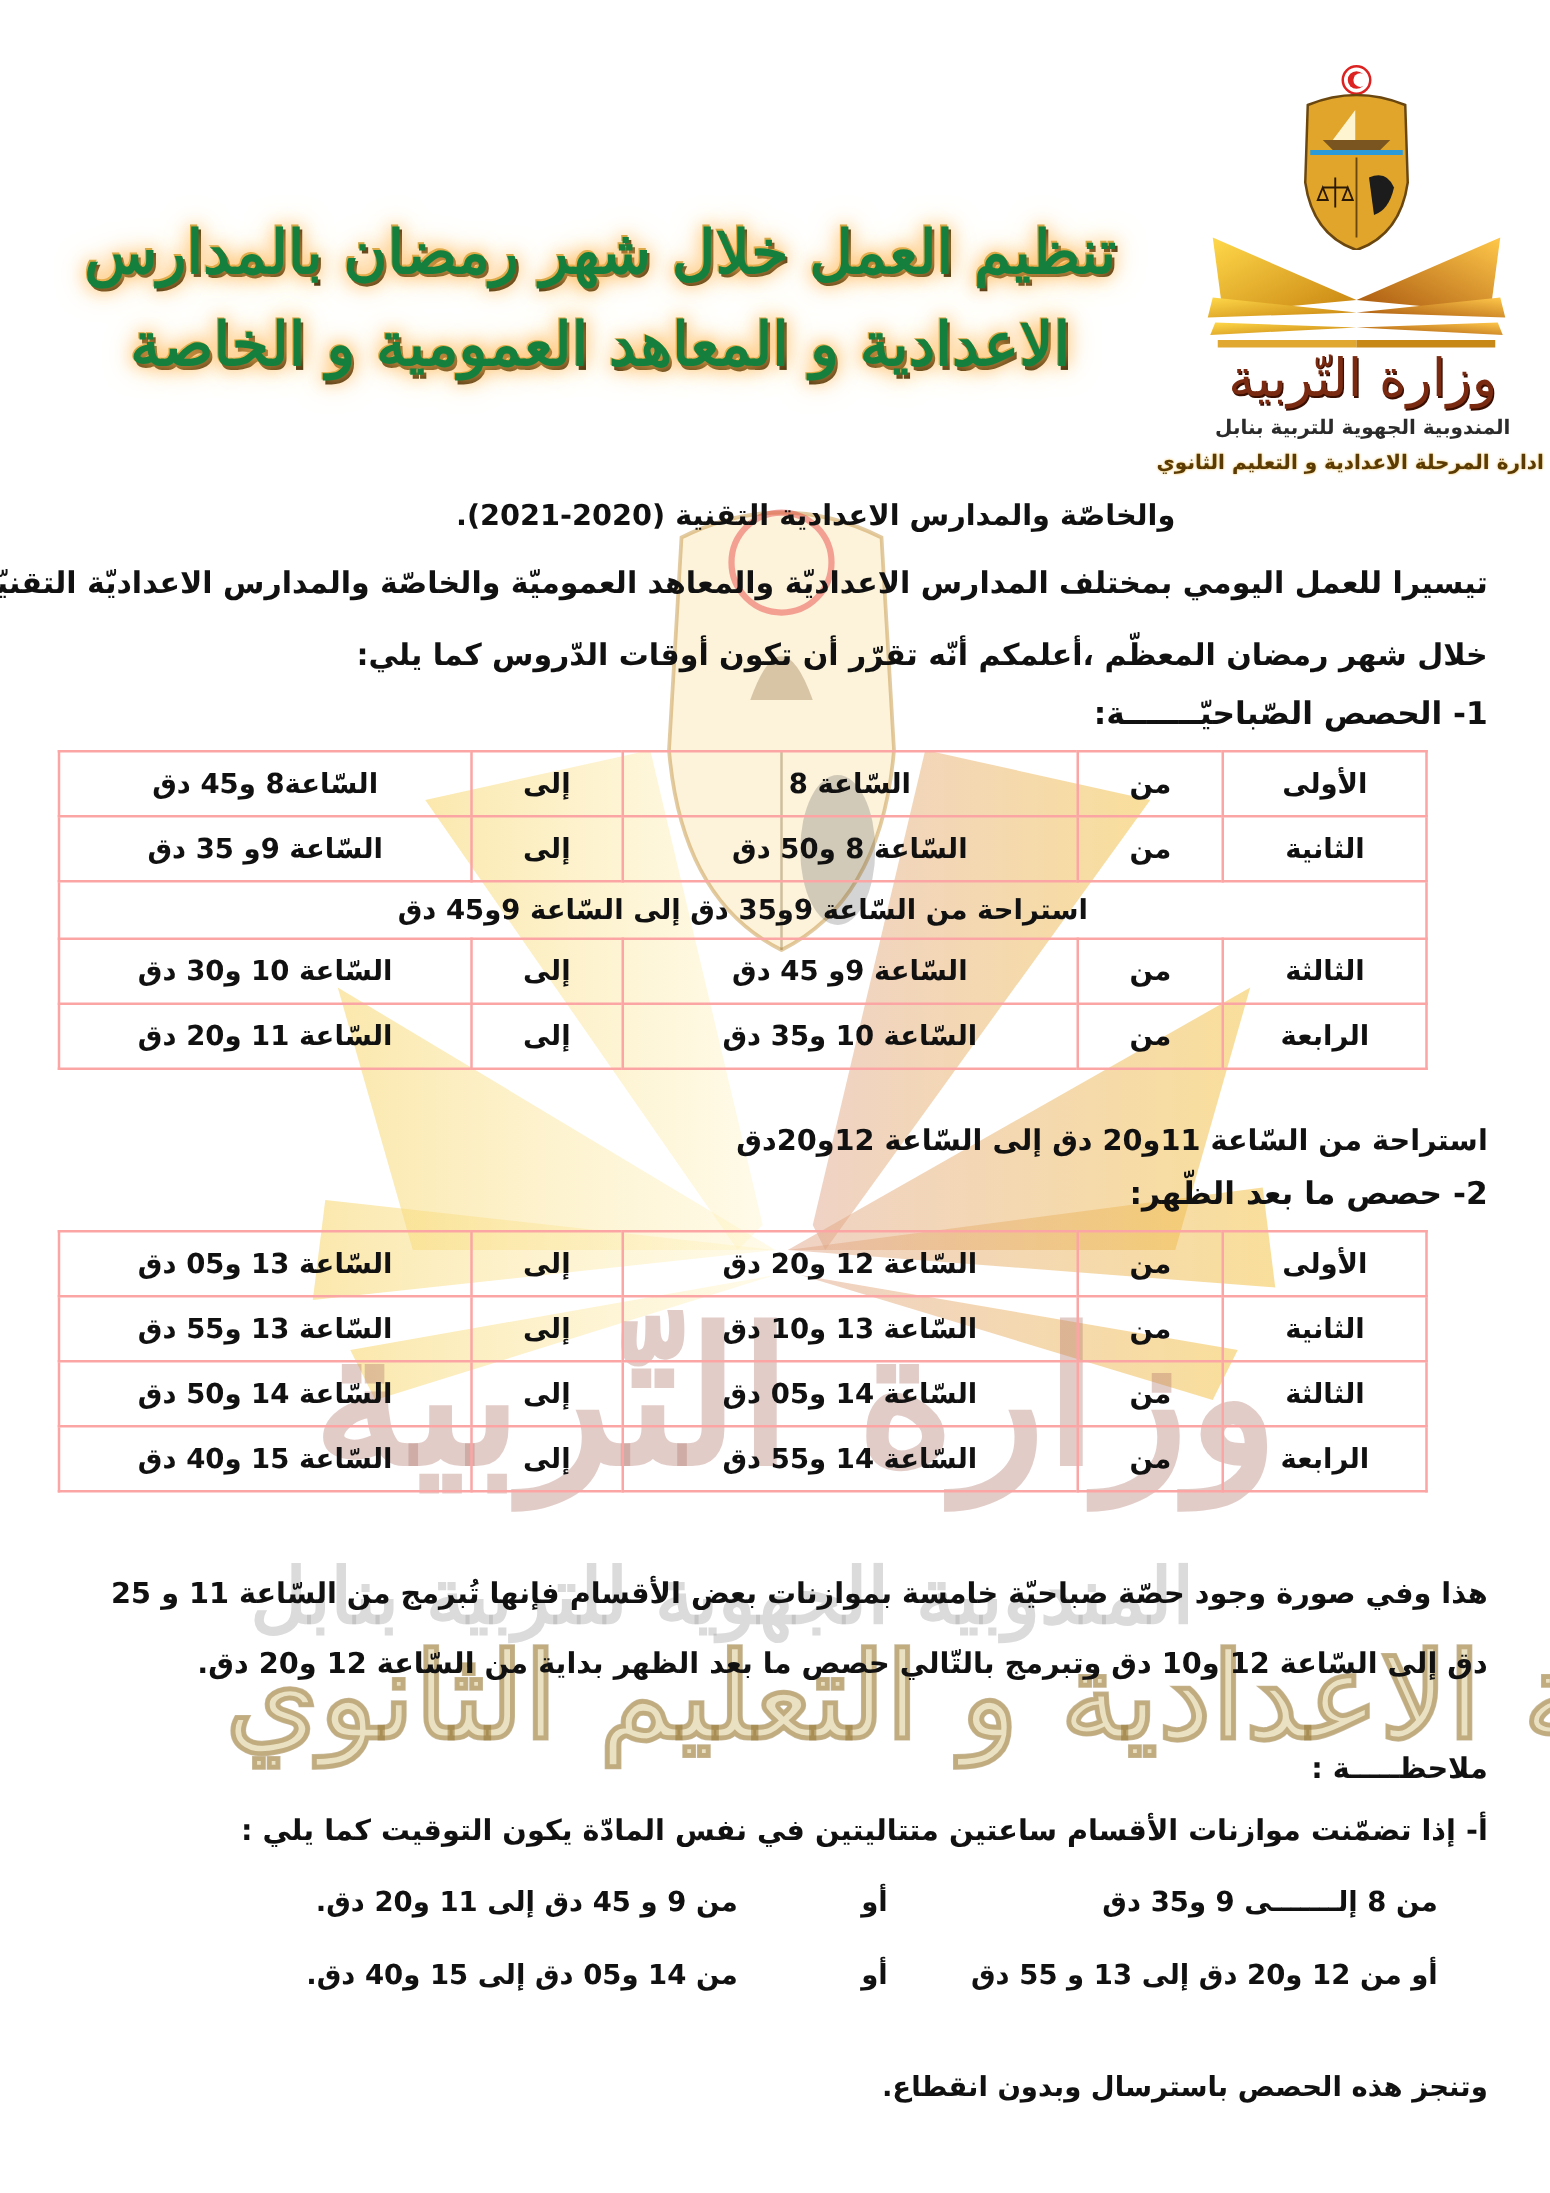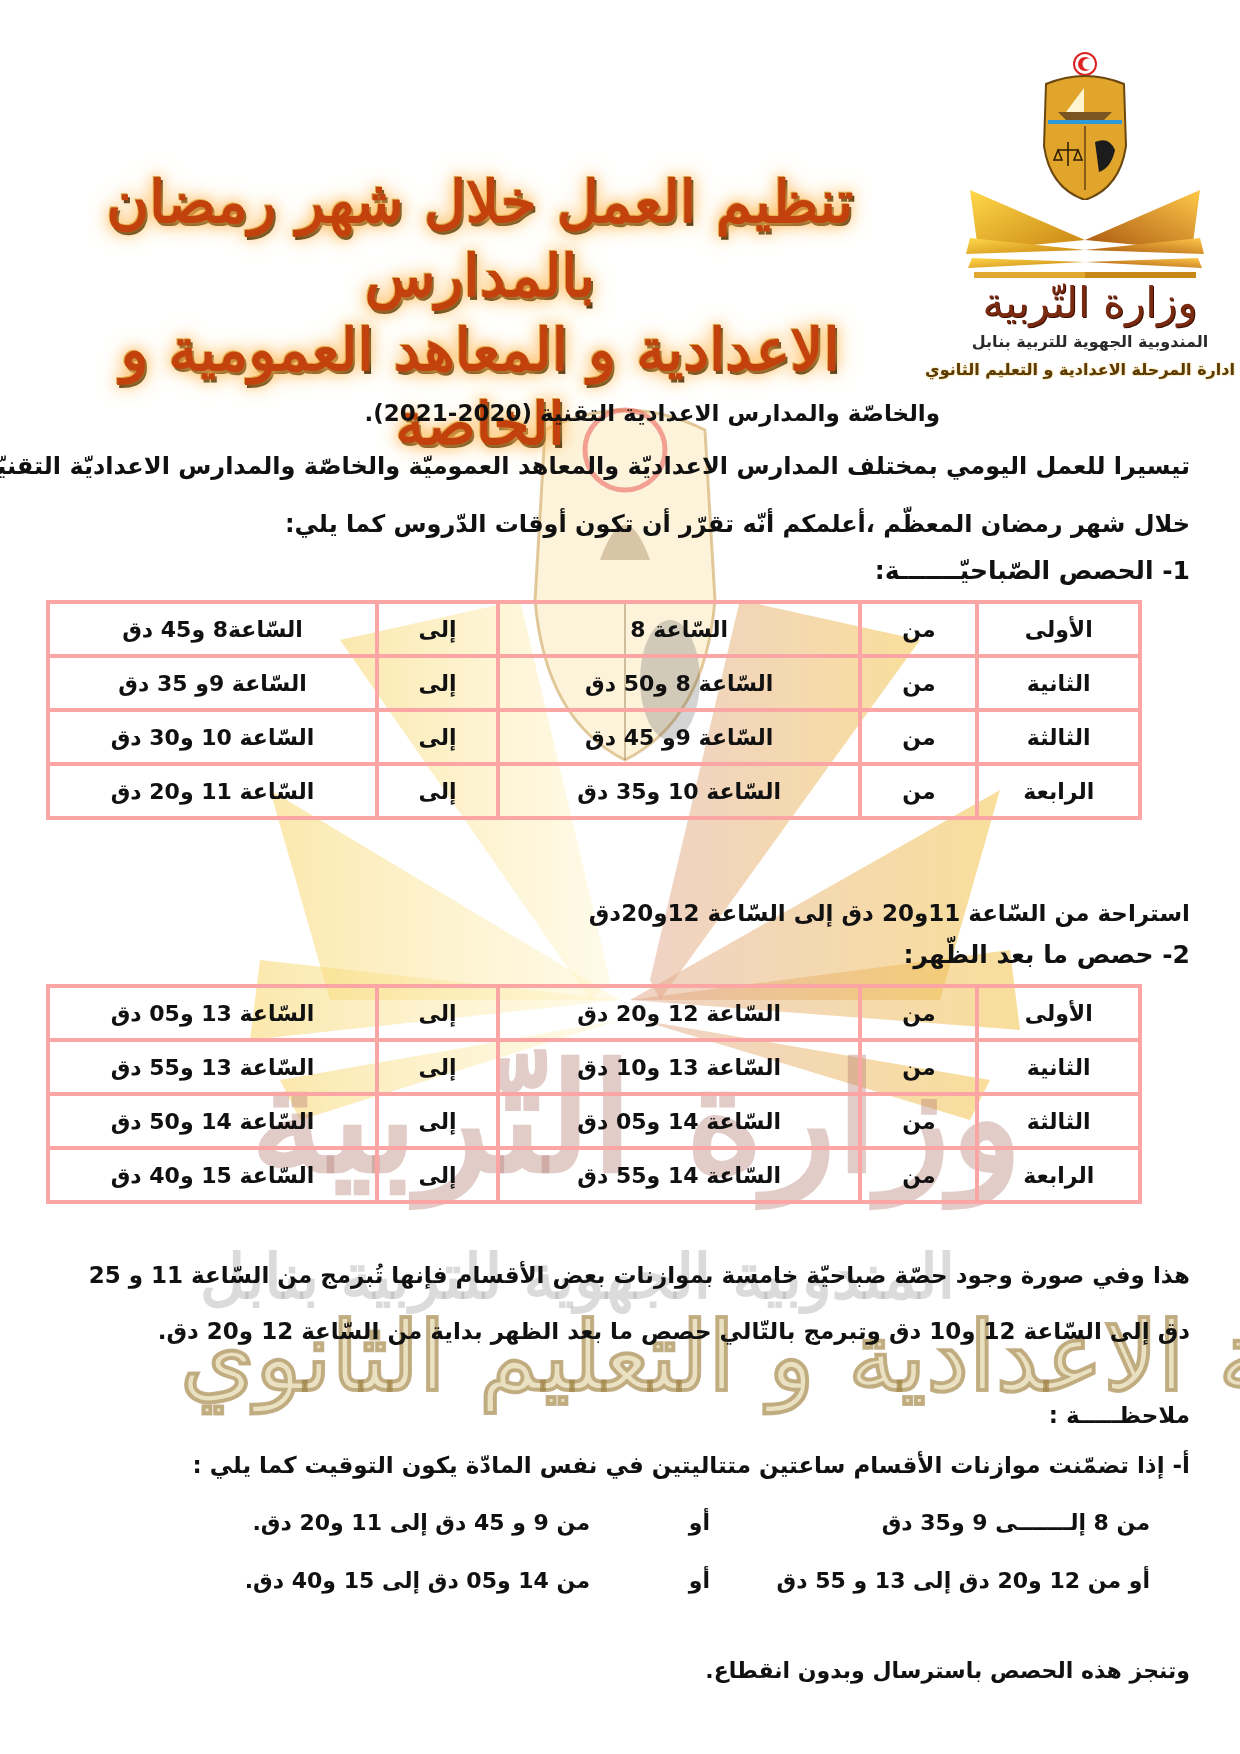--- a/index.html
+++ b/index.html
@@ -19,22 +19,22 @@
   }
   .wm-ministry { left:250px; top:1030px; font-size:150px; color:rgba(180,120,110,0.38); }
   .wm-regional { left:200px; top:1240px; font-size:62px; color:rgba(160,160,160,0.38); }
   .wm-dept { left:180px; top:1300px; font-size:96px; color:rgba(205,180,110,0.42);
              -webkit-text-stroke:1px rgba(150,120,60,0.5); }
 
   
   .title-block { left:50px; top:165px; width:860px; z-index:2; text-align:center; }
   .title-line {
     font-family:"DejaVu Serif", serif; font-weight:bold;
-    font-size:58px; line-height:74px;
-    color:#c2410c;
+    font-size:48px; line-height:74px;
+    color:#15803d;
     text-shadow: 0 0 14px #ffb24a, 0 0 24px #ffc978, 2px 3px 0 #2a1a03, -1px -1px 0 #c8a040;
   }
   .logo-block { left:940px; top:40px; width:300px; height:330px; z-index:2; text-align:center; }
   .emblem { position:absolute; left:100px; top:10px; width:90px; height:150px; }
   .book { position:absolute; left:20px; top:110px; width:250px; height:130px; }
   .ministry-name {
     position:absolute; left:0; top:240px; width:300px; text-align:center;
     font-family:"DejaVu Serif", serif; font-size:42px; line-height:46px; color:#7a2a10;
     text-shadow:1px 1px 0 #3a0e00;
   }
@@ -69,21 +69,21 @@
   .opt-or { right:440px; }
   .opt-b { right:560px; }
 
   
   .sched {
     position:absolute; z-index:2; left:46px; width:1096px;
     border-collapse:collapse; direction:rtl;
     font-weight:bold; font-size:22px;
   }
   .sched td {
-    border:4px solid #fca5a5; height:50px; padding:0 10px; text-align:center;
+    border:2px solid #fca5a5; height:50px; padding:0 10px; text-align:center;
     background:transparent; white-space:nowrap;
   }
   .sched td.c-label { width:142px; }
   .sched td.c-from  { width:96px; }
   .sched td.c-start { width:345px; }
   .sched td.c-to    { width:100px;border-radius:10px; }
   .sched td.c-end   { width:310px; }
   .sched td.c-break { height:44px; }
   .tbl-am { top:600px; }
   .tbl-pm { top:984px; }
@@ -180,20 +180,23 @@
       <td class="c-end">السّاعة8 و45 دق</td>
     </tr>
     <tr>
       <td class="c-label">الثانية</td>
       <td class="c-from">من</td>
       <td class="c-start">السّاعة 8 و50 دق</td>
       <td class="c-to">إلى</td>
       <td class="c-end">السّاعة 9و 35 دق</td>
     </tr>
     <tr>
+      <td class="c-break" colspan="5">استراحة من السّاعة 9و35 دق إلى السّاعة 9و45 دق</td>
+    </tr>
+    <tr>
       <td class="c-label">الثالثة</td>
       <td class="c-from">من</td>
       <td class="c-start">السّاعة 9و 45 دق</td>
       <td class="c-to">إلى</td>
       <td class="c-end">السّاعة 10 و30 دق</td>
     </tr>
     <tr>
       <td class="c-label">الرابعة</td>
       <td class="c-from">من</td>
       <td class="c-start">السّاعة 10 و35 دق</td>

